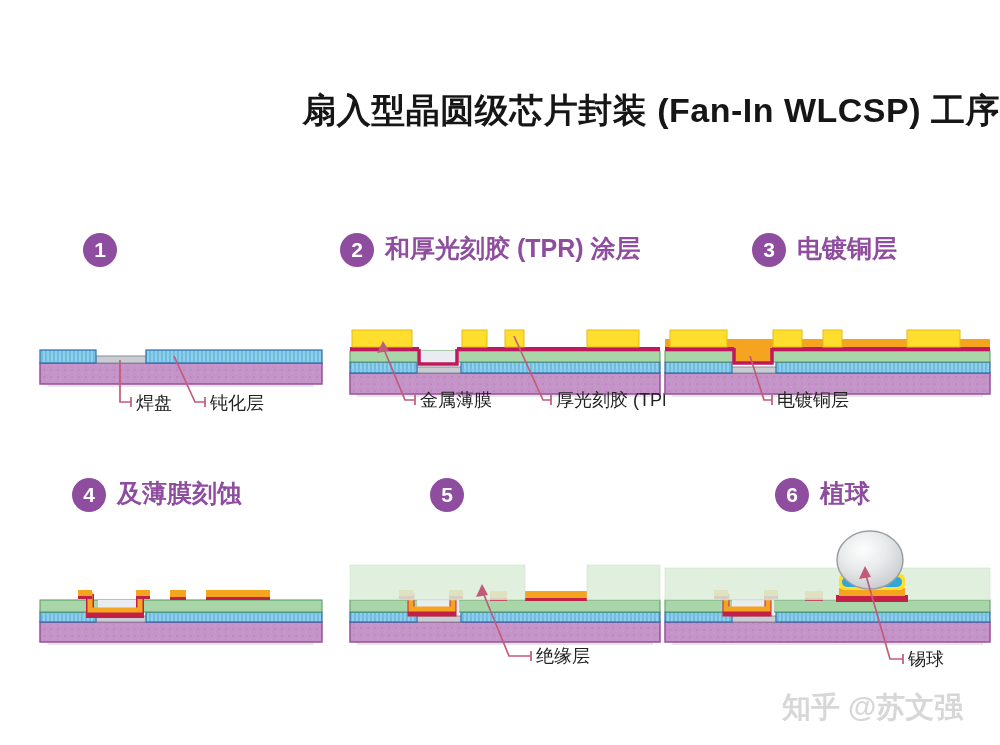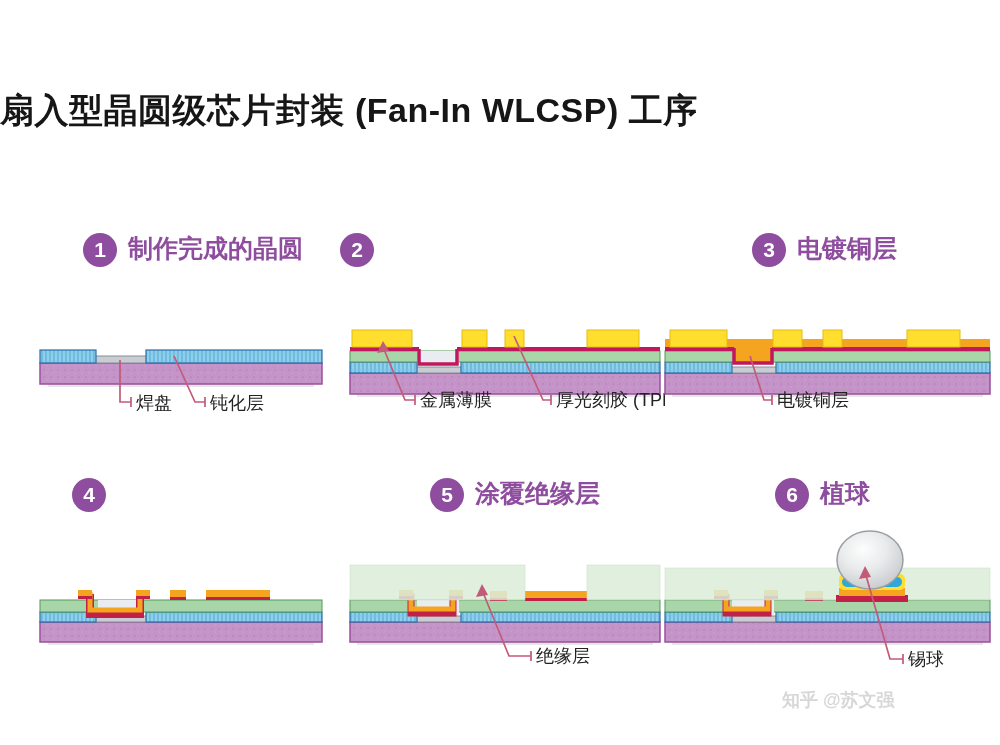--- a/index.html
+++ b/index.html
@@ -1,36 +1,36 @@
 <!DOCTYPE html>
 <html style="--c-purple: #8E4D9E; --c-substrate: #C493C8; --c-substrateBorder: #9C4F9F; --c-passivationBorder: #2E6DA8; --c-pad: #C9CCD3; --c-padBorder: #878D96; --c-film: #A9D6A9; --c-filmBorder: #53985B; --c-metal: #C0175D; --c-tpr: #FFDE2E; --c-tprBorder: #E3BC12; --c-copper: #F4A41F; --c-copperDark: #C22047; --c-insulation: #DCEDDA; --c-insulationBorder: #C2DCC0; --c-ballEdge: #99A0A5; --c-ubmBlue: #2FA7DB; --c-leader: #C25B78;"><head>
 <meta charset="utf-8">
 <style>
   html,body{margin:0;padding:0;background:#ffffff;}
   .canvas{
     position:relative;width:1000px;height:745px;background:#ffffff;overflow:hidden;
     font-family:"Liberation Sans","DejaVu Sans",sans-serif;
   }
   .main-title{
-    position:absolute;top:88px;left:0;width:1000px;text-align:left;
+    position:absolute;top:88px;left:0;width:1000px;text-align:right;
     font-size:34px;font-weight:bold;color:#161616;letter-spacing:0.5px;
   }
   .step-head{position:absolute;display:flex;gap:11px;align-items:flex-start;}
   .badge{
     width:34px;height:34px;border-radius:50%;flex:0 0 34px;
     background:var(--c-purple,#8E4D9E);color:#ffffff;
     font-size:21px;font-weight:bold;display:flex;align-items:center;justify-content:center;
   }
   .step-title{color:var(--c-purple,#8E4D9E);font-size:25px;font-weight:bold;line-height:31px;}
   .diag{position:absolute;}
   .diag text{font-size:18px;fill:#222222;font-family:"Liberation Sans","DejaVu Sans",sans-serif;}
   .leader{stroke:var(--c-leader,#C25B78);stroke-width:1.7;fill:none;}
   .arrowhead{fill:var(--c-leader,#C25B78);stroke:none;}
   .watermark{
-    position:absolute;top:688px;left:782px;font-size:18px;font-weight:bold;
+    position:absolute;top:688px;left:782px;font-size:29px;font-weight:bold;
     color:#d7d7d7;text-shadow:1px 1px 0 #ffffff;white-space:nowrap;
   }
 </style>
 </head>
 <body>
 
 <div class="canvas">
 
   <svg width="0" height="0" style="position:absolute" aria-hidden="true">
     <defs>
@@ -49,45 +49,41 @@
         <stop offset="45%" stop-color="#E9EBEC"></stop>
         <stop offset="100%" stop-color="#C5C8CB"></stop>
       </radialGradient>
     </defs>
   </svg>
 
   <div class="main-title">扇入型晶圆级芯片封装 (Fan-In WLCSP) 工序</div>
 
   <div class="step-head" style="left:83px;top:233px;">
     <div class="badge">1</div>
-    <div class="step-title">
-        <div>制作完成的晶圆</div>
-      </div>
   </div>
   <div class="step-head" style="left:340px;top:233px;">
     <div class="badge">2</div>
     <div class="step-title">
+      <div>和厚光刻胶 (TPR) 涂层</div>
     </div>
   </div>
   <div class="step-head" style="left:752px;top:233px;">
     <div class="badge">3</div>
     <div class="step-title">
         <div>电镀铜层</div>
       </div>
   </div>
   <div class="step-head" style="left:72px;top:478px;">
     <div class="badge">4</div>
     <div class="step-title">
+      <div>及薄膜刻蚀</div>
     </div>
   </div>
   <div class="step-head" style="left:430px;top:478px;">
     <div class="badge">5</div>
-    <div class="step-title">
-        <div>涂覆绝缘层</div>
-      </div>
   </div>
   <div class="step-head" style="left:775px;top:478px;">
     <div class="badge">6</div>
     <div class="step-title">
         <div>植球</div>
       </div>
   </div>
 
   <svg class="diag" style="left:28px;top:326px;" width="300" height="96" viewBox="0 0 300 96">
     <rect x="20" y="58" width="266" height="3" fill="#DBDBDB" opacity="0.7"></rect>

